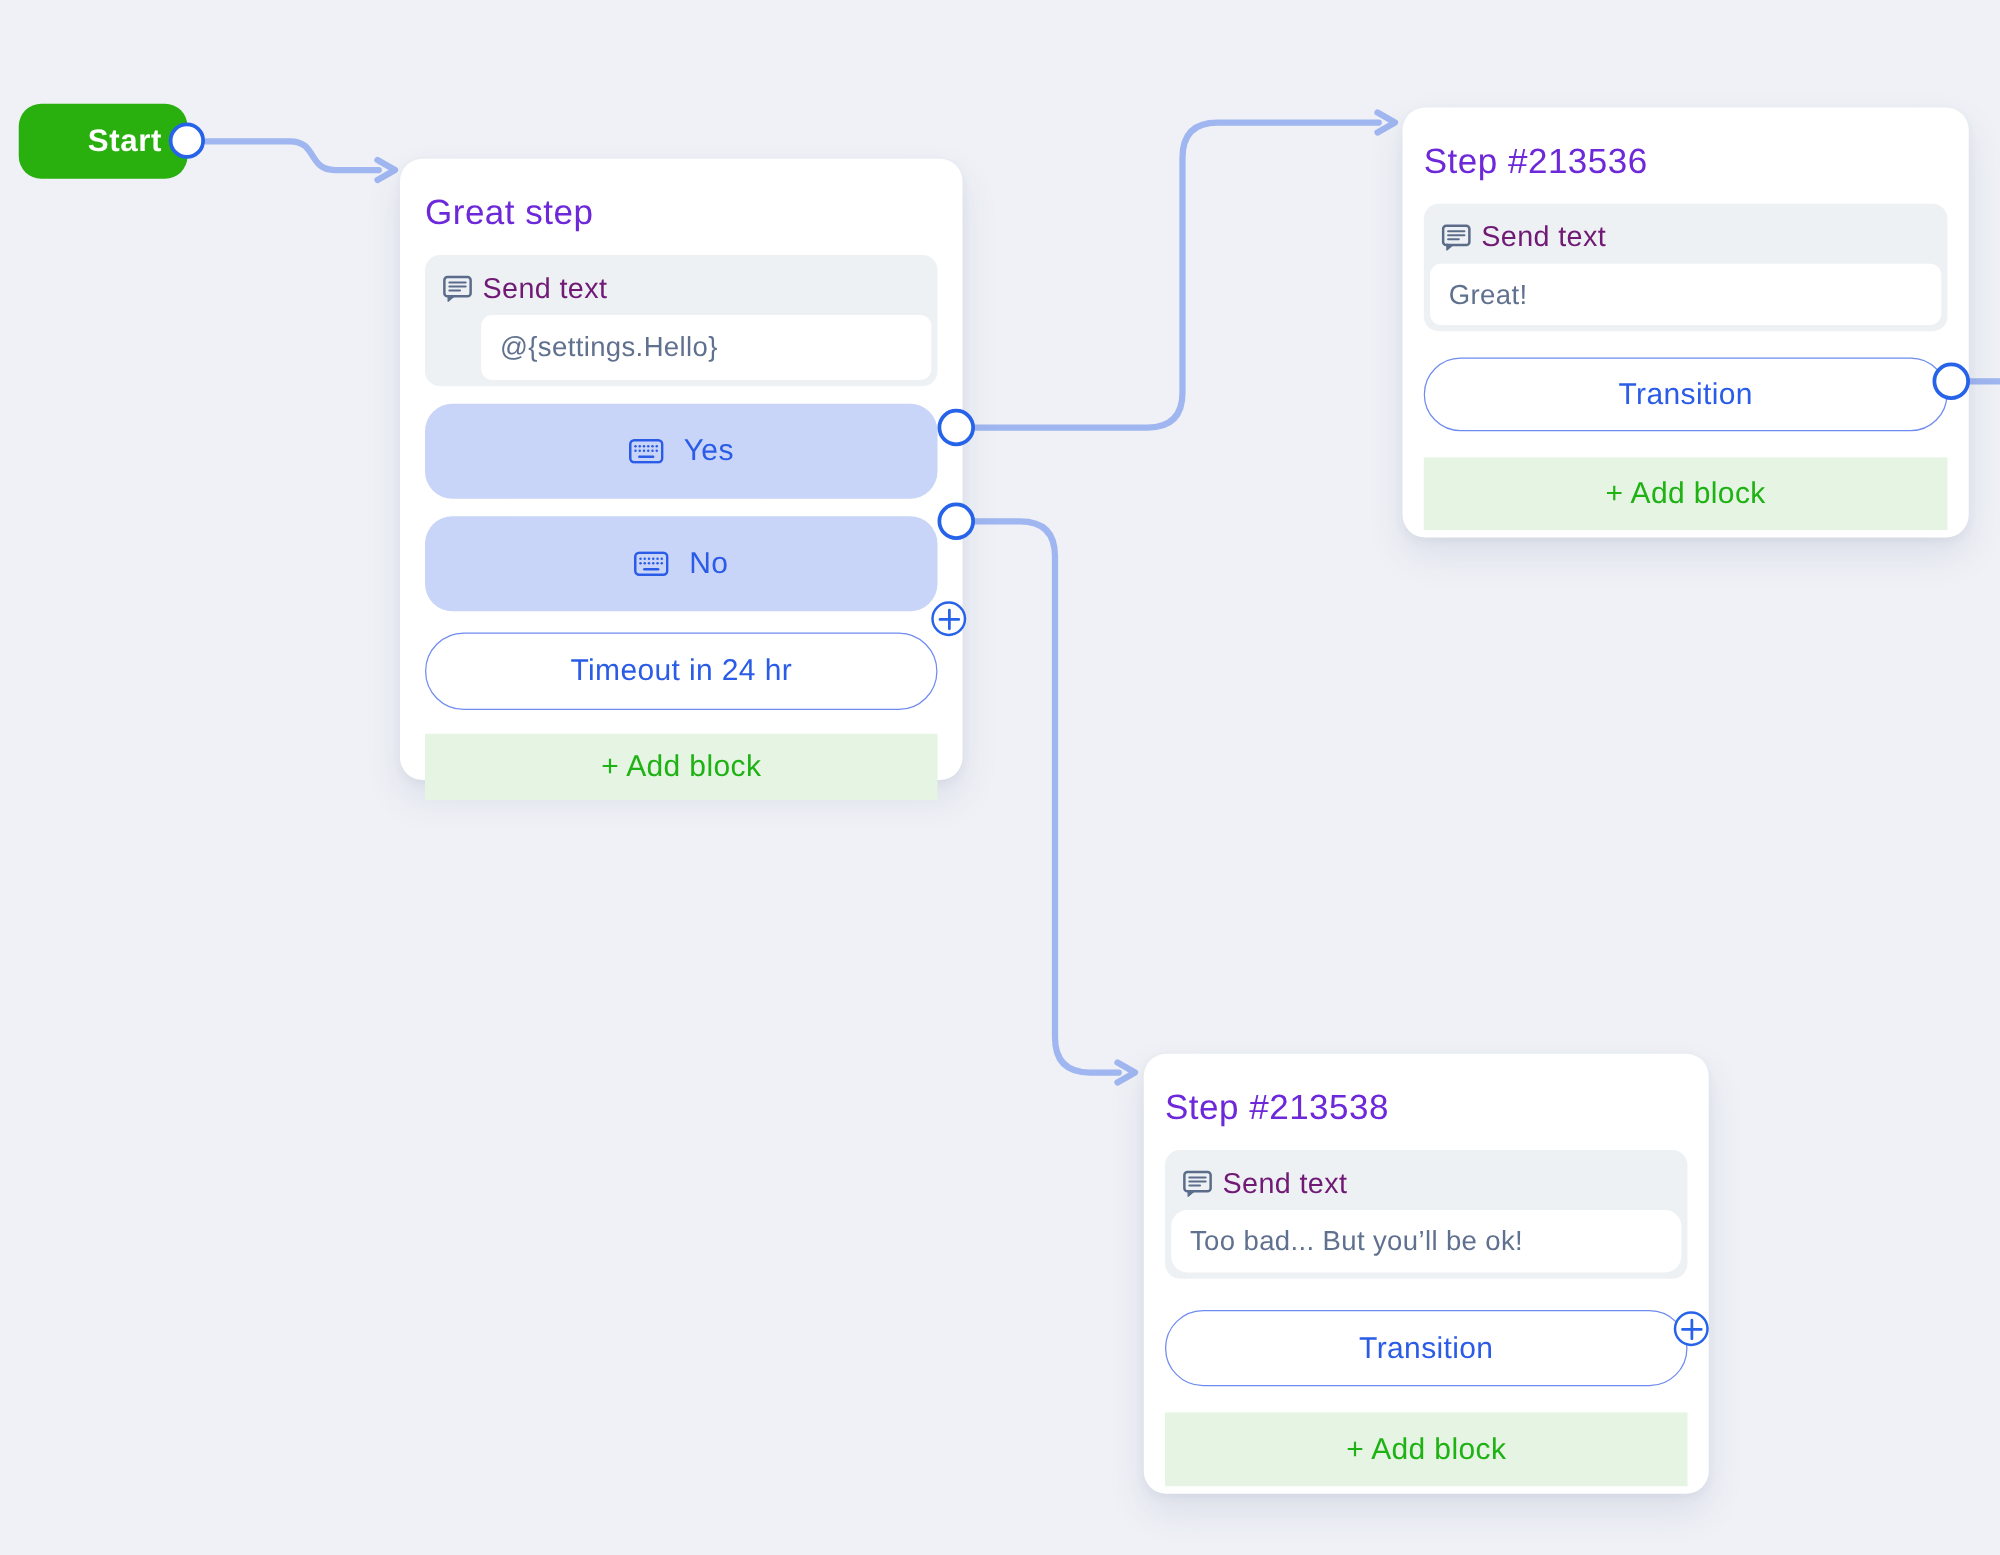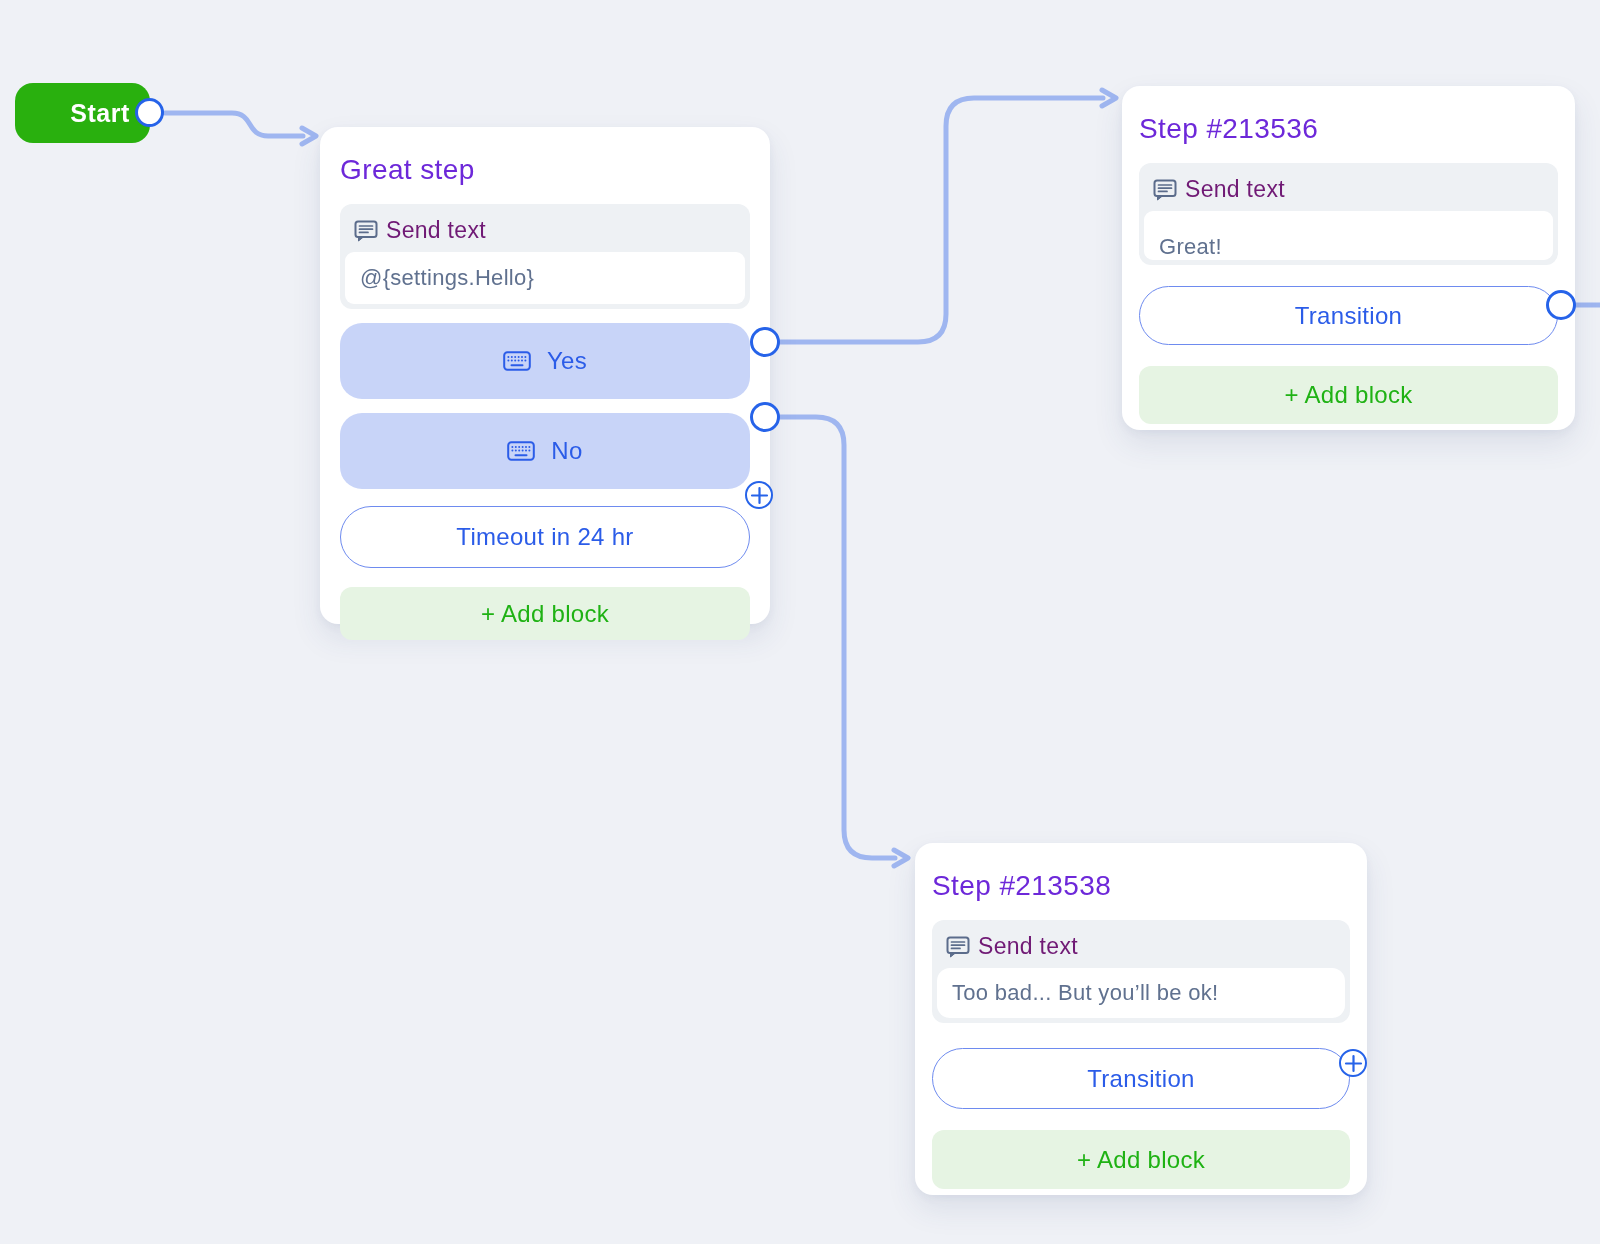--- a/index.html
+++ b/index.html
@@ -24,21 +24,21 @@
   .send-label{display:flex;align-items:center;gap:8px;padding:8px 6px 8px 9px;height:27px;
     color:#701a75;font-size:23px;letter-spacing:.3px;}
   .send-label svg{flex:0 0 auto;}
   .send-input{background:#ffffff;border-radius:9px;display:flex;align-items:center;
     padding:0 15px;font-size:22px;color:#60718f;letter-spacing:.3px;cursor:text;}
 
   .qr-btn{height:76px;margin-top:14px;border-radius:22px;background:#c8d4f8;color:#2b5ce8;
     font-size:24px;letter-spacing:.3px;display:flex;align-items:center;justify-content:center;gap:16px;cursor:pointer;}
   .outline-btn{box-sizing:border-box;background:#ffffff;border:1.5px solid #6e8bef;border-radius:31px;
     color:#2b5ce8;font-size:24px;letter-spacing:.3px;display:flex;align-items:center;justify-content:center;cursor:pointer;}
-  .add-block{border-radius:12px;background:#e6f4e3;color:#1fb214;font-size:24px;letter-spacing:.3px;
+  .add-block{border-radius:0;background:#e6f4e3;color:#1fb214;font-size:24px;letter-spacing:.3px;
     display:flex;align-items:center;justify-content:center;cursor:pointer;}
 
   .port{position:absolute;box-sizing:border-box;width:30px;height:30px;border-radius:50%;
     background:#ffffff;border:3px solid #2663e9;cursor:crosshair;z-index:5;}
   .plus-port{position:absolute;box-sizing:border-box;width:28px;height:28px;border-radius:50%;
     background:#ffffff;border:2.5px solid #2663e9;display:flex;align-items:center;justify-content:center;
     cursor:pointer;z-index:5;}
 </style>
 </head>
 <body>
@@ -69,21 +69,21 @@
 
       <div class="send-block">
         <div class="send-label">
           <svg width="24" height="22" viewBox="0 0 24 22" style="color:#5b6c8b;">
             <rect x="1.5" y="1.5" width="21" height="15.5" rx="2.5" fill="none" stroke="currentColor" stroke-width="2"></rect>
             <path d="M4.5 16 L4.5 21 L10 16.5" fill="#5b6c8b" stroke="currentColor" stroke-width="1" stroke-linejoin="round"></path>
             <path d="M5.5 6 H18.5 M5.5 9.2 H18.5 M5.5 12.4 H14" stroke="currentColor" stroke-width="1.7" stroke-linecap="round" fill="none"></path>
           </svg>
           <span>Send text</span>
         </div>
-        <div class="send-input" style="height:52px;">
+        <div class="send-input" style="height:52px;margin-left:40px;">
           <span>@{settings.Hello}</span>
         </div>
       </div>
 
       <div class="qr-btn">
         <svg width="28" height="20" viewBox="0 0 28 20" style="color:#2b5ce8;">
           <rect x="1.2" y="1.2" width="25.6" height="17.6" rx="3.2" fill="none" stroke="currentColor" stroke-width="2"></rect>
           <g fill="currentColor">
             <circle cx="5.4" cy="6" r="1"></circle>
               <circle cx="8.8" cy="6" r="1"></circle>
@@ -149,21 +149,21 @@
 
       <div class="send-block">
         <div class="send-label">
           <svg width="24" height="22" viewBox="0 0 24 22" style="color:#5b6c8b;">
             <rect x="1.5" y="1.5" width="21" height="15.5" rx="2.5" fill="none" stroke="currentColor" stroke-width="2"></rect>
             <path d="M4.5 16 L4.5 21 L10 16.5" fill="#5b6c8b" stroke="currentColor" stroke-width="1" stroke-linejoin="round"></path>
             <path d="M5.5 6 H18.5 M5.5 9.2 H18.5 M5.5 12.4 H14" stroke="currentColor" stroke-width="1.7" stroke-linecap="round" fill="none"></path>
           </svg>
           <span>Send text</span>
         </div>
-        <div class="send-input" style="height:49px;align-items:flex-end;">
+        <div class="send-input" style="height:49px;">
           <span>Great!</span>
         </div>
       </div>
 
       <div class="outline-btn" style="height:59px;margin-top:21px;border-radius:30px;">
         <span>Transition</span>
       </div>
 
       <div class="add-block" style="height:58px;margin-top:21px;">
         <span>+ Add block</span>

